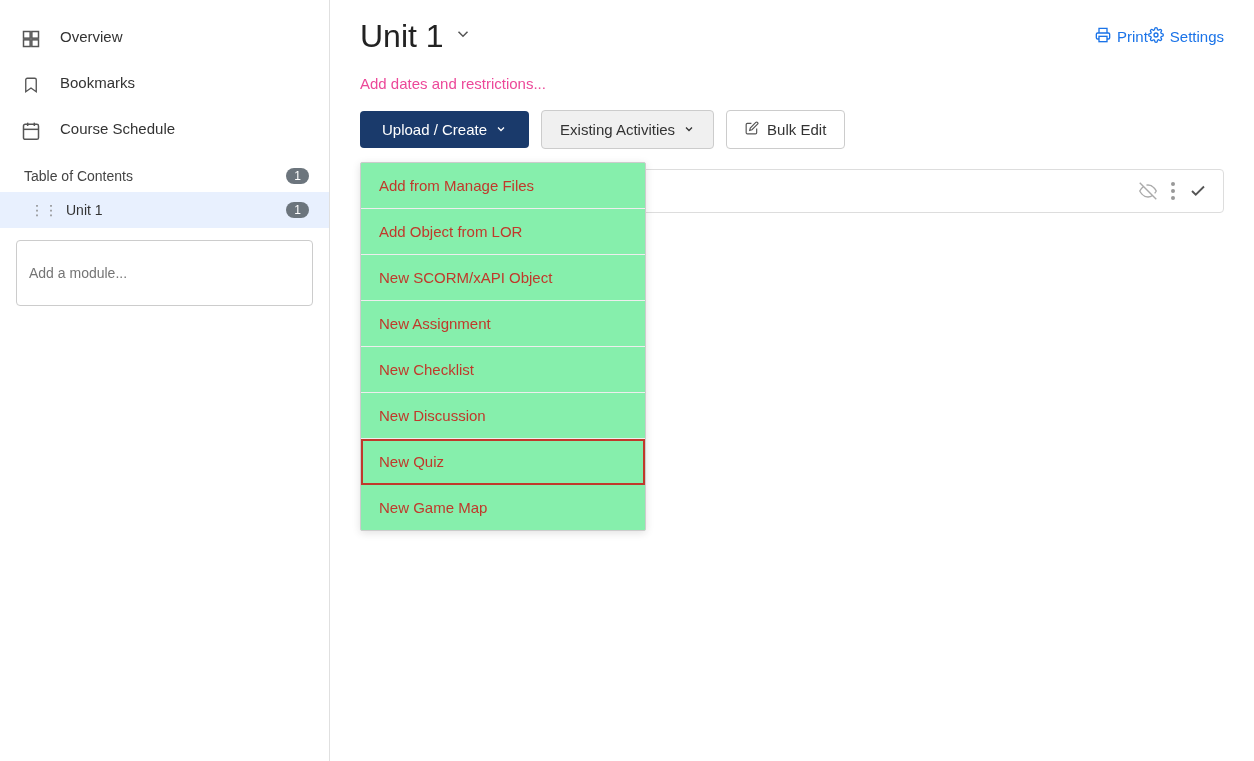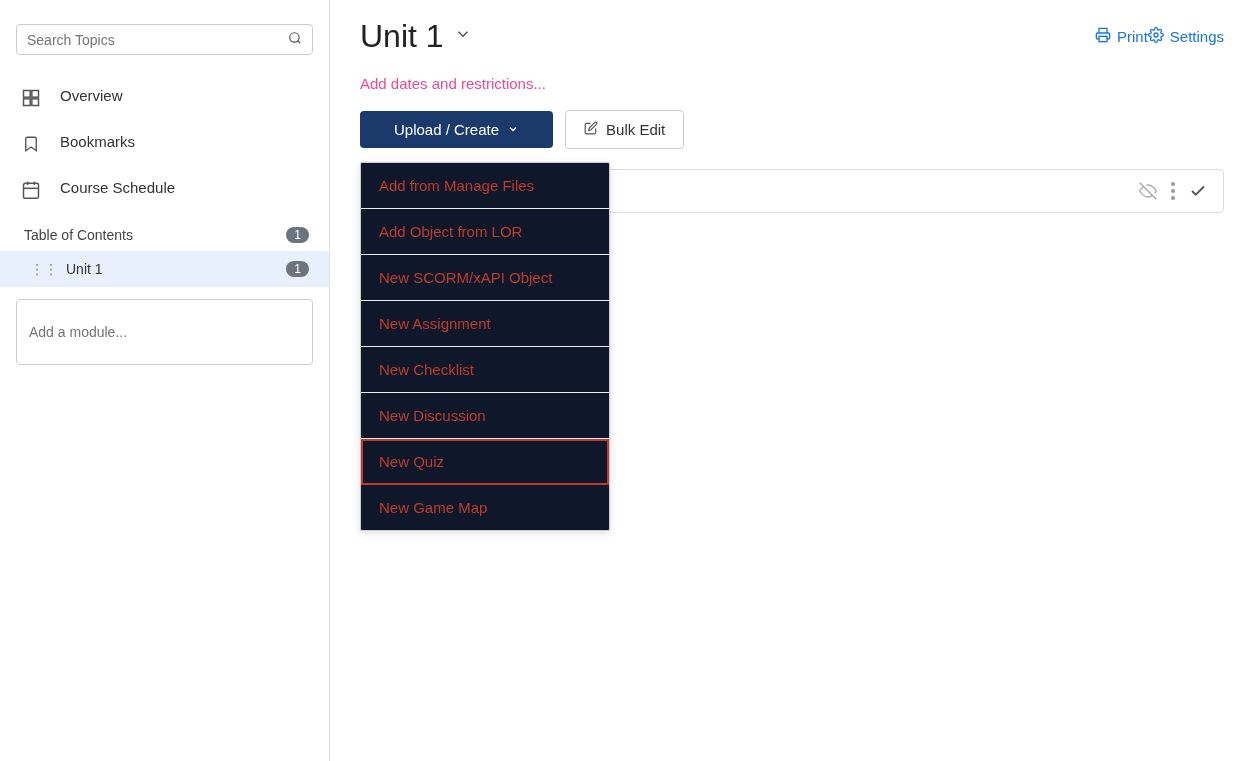--- a/index.html
+++ b/index.html
@@ -178,21 +178,21 @@
       gap: 12px;
       margin: 18px 0 20px 0;
       position: relative;
     }
 
     .btn-primary {
       background: #1a3a6b;
       color: #fff;
       border: none;
       border-radius: 4px;
-      padding: 10px 34px;
+      padding: 10px 22px;
       font-size: 15px;
       cursor: pointer;
       display: flex;
       align-items: center;
       gap: 8px;
       font-weight: 500;
     }
 
     .btn-secondary {
       background: #f0f0f0;
@@ -220,22 +220,22 @@
       align-items: flex-start;
       gap: 8px;
       font-weight: 500;
     }
 
     
     .dropdown-menu {
       position: absolute;
       top: 52px;
       left: 0;
-      width: 250px;
-      background: #0f172a;
+      width: 286px;
+      background: #86efac;
       border: 1px solid #ccc;
       box-shadow: 0 2px 8px rgba(0,0,0,0.12);
       z-index: 100;
       border-radius: 2px;
       max-height: 420px;
       overflow-y: scroll;
     }
 
     .dropdown-item {
       padding: 14px 18px;
@@ -285,29 +285,20 @@
 
     .dots-icon { letter-spacing: 1px; color: #999; }
 
     .eye-icon { color: #999; }
     .check-icon { color: #555; font-weight: bold; }
   </style>
 </head>
 <body>
 
 <div class="sidebar">
-  <div class="search-box">
-    <input type="text" placeholder="Search Topics" style="">
-    <span class="search-icon-svg">
-      <svg width="14" height="14" viewBox="0 0 24 24" fill="none" stroke="currentColor" stroke-width="2">
-        <circle cx="11" cy="11" r="8"></circle>
-          <line x1="21" y1="21" x2="16.65" y2="16.65"></line>
-      </svg>
-    </span>
-  </div>
 
   <div class="nav-item">
     <span class="nav-icon">
       <svg width="20" height="20" viewBox="0 0 24 24" fill="none" stroke="currentColor" stroke-width="1.8">
         <rect x="3" y="3" width="8" height="8"></rect>
           <rect x="13" y="3" width="8" height="8"></rect>
         <rect x="3" y="13" width="8" height="8"></rect>
           <rect x="13" y="13" width="8" height="8"></rect>
       </svg>
     </span>
@@ -390,20 +381,28 @@
     <div class="toolbar-row">
       <button class="btn-primary">
         <span>Upload / Create</span>
         <span>
           <svg width="12" height="12" viewBox="0 0 24 24" fill="none" stroke="white" stroke-width="2.5">
             <polyline points="6 9 12 15 18 9"></polyline>
           </svg>
         </span>
       </button>
 
+      <button class="btn-secondary">
+        <span>Existing Activities</span>
+        <span>
+          <svg width="12" height="12" viewBox="0 0 24 24" fill="none" stroke="#333" stroke-width="2.5">
+            <polyline points="6 9 12 15 18 9"></polyline>
+          </svg>
+        </span>
+      </button>
 
       <button class="btn-outline">
         <span>
           <svg width="14" height="14" viewBox="0 0 24 24" fill="none" stroke="#555" stroke-width="2">
             <path d="M11 4H4a2 2 0 00-2 2v14a2 2 0 002 2h14a2 2 0 002-2v-7"></path>
             <path d="M18.5 2.5a2.121 2.121 0 013 3L12 15l-4 1 1-4 9.5-9.5z"></path>
           </svg>
         </span>
         <span>Bulk Edit</span>
       </button>

